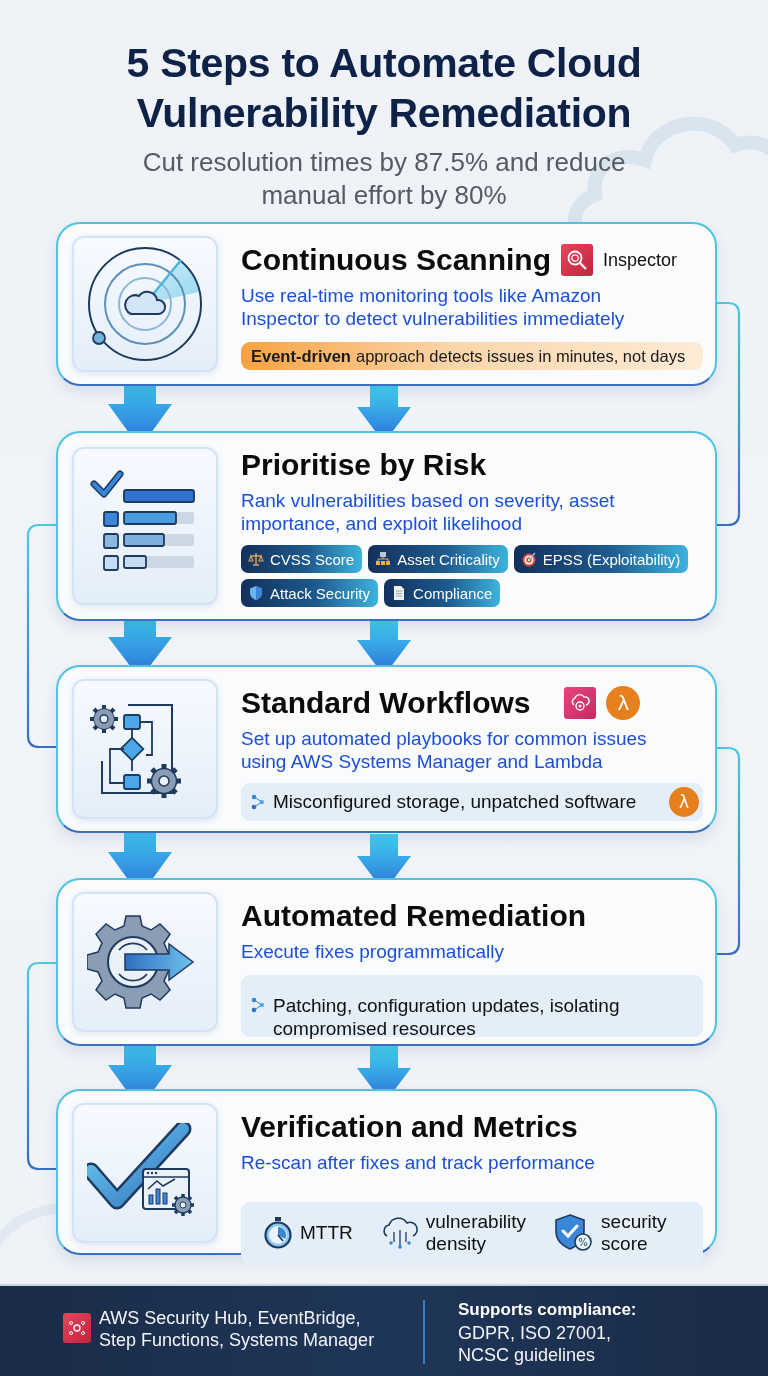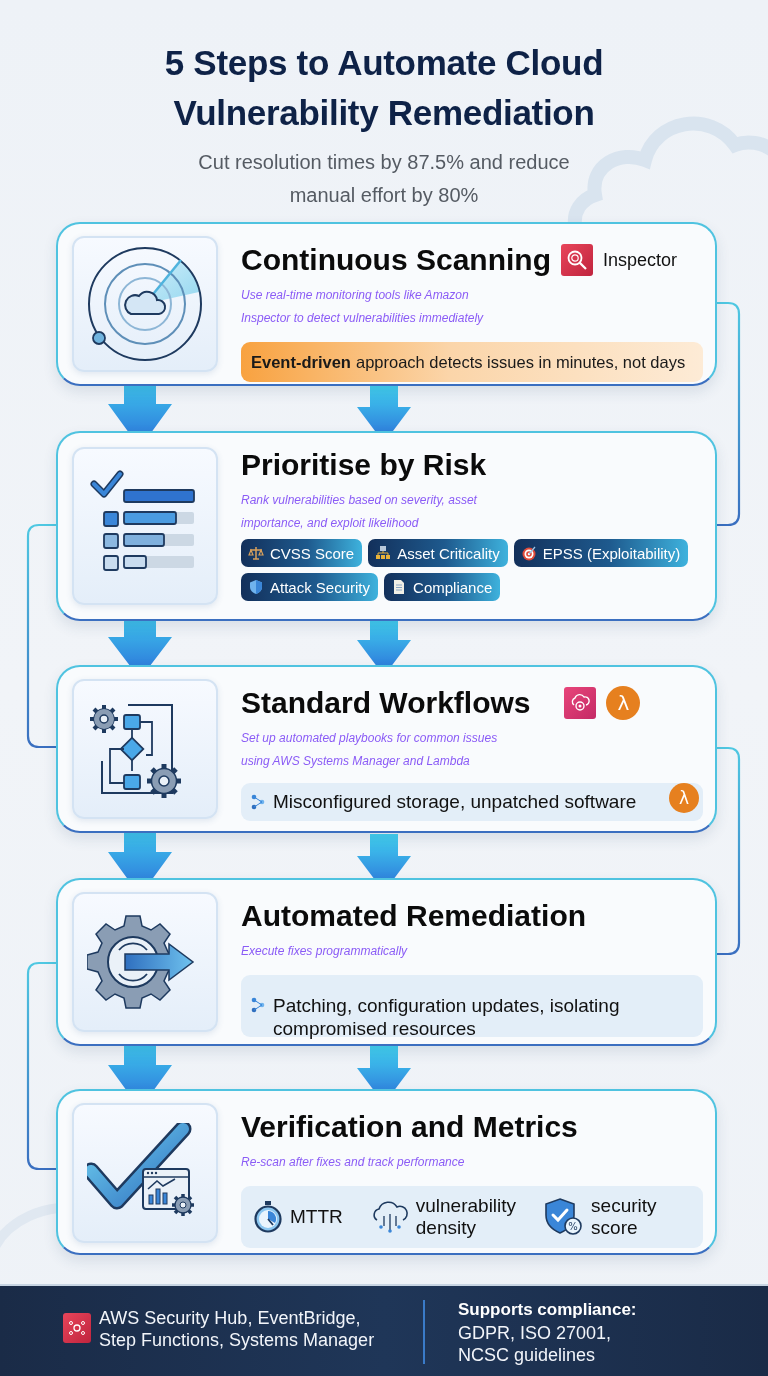--- a/index.html
+++ b/index.html
@@ -6,55 +6,55 @@
   html, body { width: 768px; height: 1376px; overflow: hidden; }
   body {
     font-family: "Liberation Sans", sans-serif;
     background: linear-gradient(180deg, #eef2f7 0%, #f1f4f8 50%, #eef2f7 100%);
     position: relative;
     color: #111;
   }
   .bg-cloud { position: absolute; pointer-events: none; }
   .header { position: absolute; top: 38px; left: 0; width: 768px; text-align: center; }
   .title {
-    font-size: 35px; font-weight: 700; color: #0e2247; line-height: 50px; letter-spacing: -0.3px;
+    font-size: 41px; font-weight: 700; color: #0e2247; line-height: 50px; letter-spacing: -0.3px;
   }
   .subtitle {
-    margin-top: 8px; font-size: 20px; color: #555b63; line-height: 33px;
+    margin-top: 8px; font-size: 26px; color: #555b63; line-height: 33px;
   }
   .connector { position: absolute; pointer-events: none; }
   .card {
     position: absolute; left: 56px; width: 661px;
     background: #f9fbfd;
     border-radius: 24px;
     border: 2px solid #4fc3e0;
     border-bottom-color: #3b6fc0;
     box-shadow: 0 6px 14px rgba(40,70,110,0.12);
   }
   .icon-box {
     position: absolute; left: 14px; width: 146px;
     background: linear-gradient(180deg, #f7faff 0%, #e4eef9 100%);
     border: 2px solid #d4e3f3; border-radius: 12px;
     box-shadow: 0 2px 6px rgba(40,80,140,0.12);
     display: flex; align-items: center; justify-content: center;
   }
   .card-content { position: absolute; left: 183px; right: 12px; }
   .card-title { font-size: 30px; font-weight: 700; color: #0b0b0b; line-height: 36px; display: flex; align-items: center; gap: 10px; }
-  .card-desc { font-size: 12px; color: #8b5cf6; line-height: 23px; margin-top: 6px; font-style: italic; }
+  .card-desc { font-size: 19px; color: #1d4ed8; line-height: 23px; margin-top: 6px; }
   .highlight {
-    margin-top: 12px; height: 40px; border-radius: 9px;
+    margin-top: 12px; height: 28px; border-radius: 9px;
     background: linear-gradient(90deg, #f8a240 0%, #fbd5a9 45%, #fdebd6 100%);
     font-size: 16.5px; color: #1a1a1a; display: flex; align-items: center; padding-left: 10px;
   }
   .highlight b { font-weight: 700; margin-right: 5px; }
   .pill-box {
     margin-top: 10px; border-radius: 9px; background: #e3eef8;
-    font-size: 19px; color: #111; display: flex; padding: 0 10px;
-  }
-  .tags { margin-top: 4px; display: flex; flex-wrap: wrap; gap: 6px 6px; }
+    font-size: 19px; color: #111; display: flex; align-items: center; padding: 0 10px;
+  }
+  .tags { margin-top: 10px; display: flex; flex-wrap: wrap; gap: 6px 6px; }
   .tag {
     height: 28px; border-radius: 7px; padding: 0 8px 0 7px;
     background: linear-gradient(90deg, #13305b 0%, #1e5a8e 55%, #3eb2dd 100%);
     color: #fff; font-size: 15px; display: flex; align-items: center; gap: 6px;
   }
   .tag-icon { width: 16px; height: 16px; display: inline-flex; align-items: center; justify-content: center; }
   .aws-badge {
     width: 32px; height: 32px; border-radius: 3px;
     background: linear-gradient(135deg, #e8455a 0%, #c0243e 100%);
     display: inline-flex; align-items: center; justify-content: center;
@@ -438,21 +438,21 @@
         </g>
     </svg>
   </div>
   <div class="card-content" style="top:18px;">
     <div class="card-title">
       <span>Verification and Metrics</span>
     </div>
     <div class="card-desc">
       <div>Re-scan after fixes and track performance</div>
     </div>
-    <div class="pill-box" style="height:62px;gap:28px;margin-top:12px;padding-left:12px;">
+    <div class="pill-box" style="height:62px;gap:28px;margin-top:28px;padding-left:22px;">
       <div class="metric">
         <svg width="30" height="34" viewBox="0 0 30 34">
             <rect x="12" y="1" width="6" height="4" fill="#1e3a5f"></rect>
             <circle cx="15" cy="19" r="12.5" fill="#8cc7f0" stroke="#1e3a5f" stroke-width="2.2"></circle>
             <circle cx="15" cy="19" r="9" fill="#eaf5fd"></circle>
             <path d="M15 19 V11 A8 8 0 0 1 22 23 Z" fill="#3a86d8"></path>
             <line x1="15" y1="19" x2="20" y2="25" stroke="#1e3a5f" stroke-width="1.8"></line>
           </svg>
         <span>MTTR</span>
       </div>

